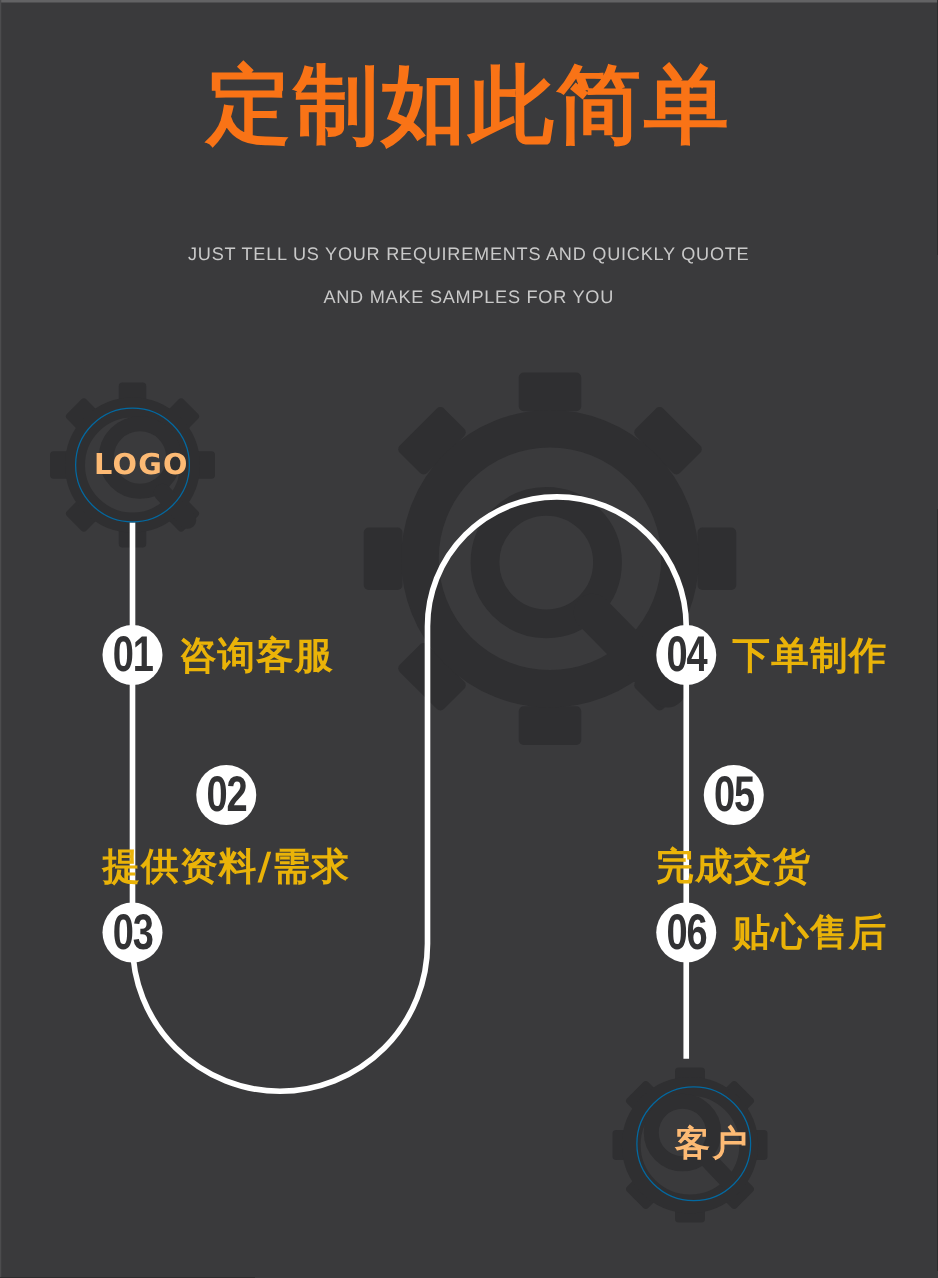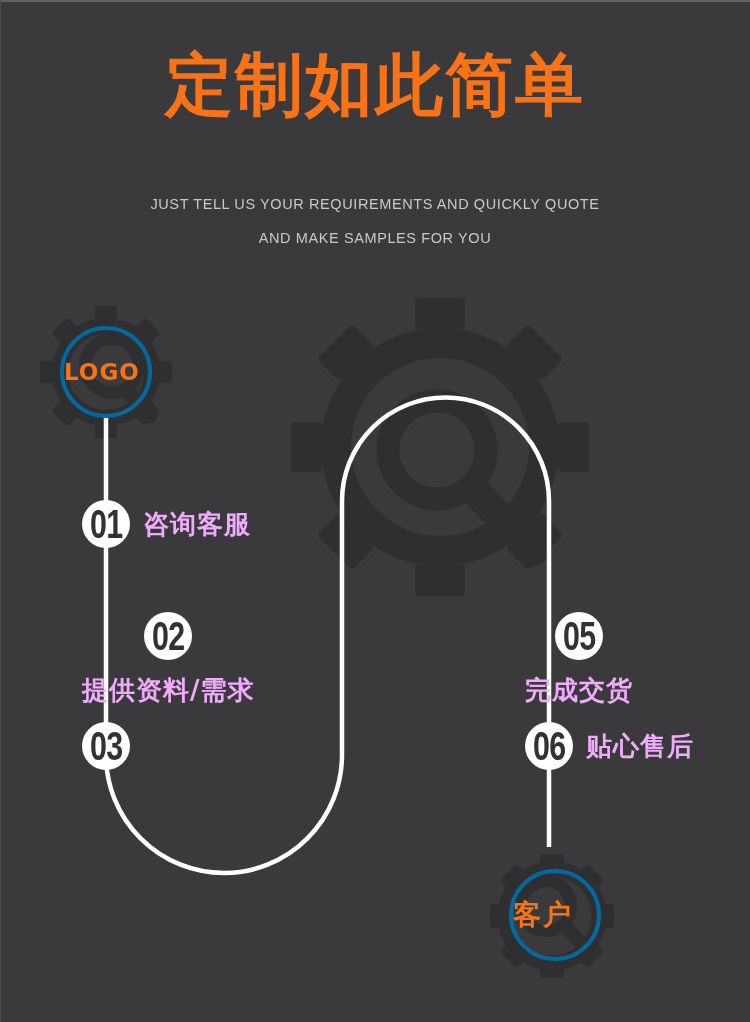--- a/index.html
+++ b/index.html
@@ -24,22 +24,22 @@
   }
   .tagline{
     position:absolute; left:0; width:750px; text-align:center;
     font-family:Liberation Sans, sans-serif;
     font-size:14.5px; color:#c9c9c9; letter-spacing:0.6px; font-weight:400;
   }
   .tagline.l1{top:196px;}
   .tagline.l2{top:230px;}
 
   .node-circle{
-    position:absolute; box-sizing:border-box; border:4px solid #0369a1; border-radius:50%;
-    display:flex; align-items:center; justify-content:flex-start; color:#f97316;
+    position:absolute; box-sizing:border-box; border:1px solid #0369a1; border-radius:50%;
+    display:flex; align-items:center; justify-content:flex-end; color:#fdba74;
   }
   .logo-node{left:60px; top:326px; width:92px; height:92px; font-size:23px; font-weight:bold; letter-spacing:1px;}
   .customer-node{left:509px; top:869px; width:92px; height:92px; font-size:28px; font-weight:bold; letter-spacing:2px;}
 
   .step{
     position:absolute; height:48px; display:flex; align-items:center; gap:13px;
   }
   .step.col-left{left:82px;}
   .step.col-right{left:525px;}
   .row-1{top:500px;} .row-2{top:612px;flex-direction:column;} .row-3{top:722px;}
@@ -47,21 +47,21 @@
   .badge{
     width:48px; height:48px; border-radius:50%; background:#ffffff; flex:0 0 auto;
     display:flex; align-items:center; justify-content:center;
   }
   .badge .num{
     font-size:40px; font-weight:900; color:#323234; line-height:1;
     transform:scaleX(0.76); letter-spacing:-1px;
     font-family:"Liberation Sans","DejaVu Sans",sans-serif;
   }
   .step-label{
-    color:#f0abfc; font-size:26px; font-weight:bold; letter-spacing:1px; white-space:nowrap;
+    color:#eab308; font-size:30px; font-weight:bold; letter-spacing:1px; white-space:nowrap;
   }
 </style>
 </head>
 <body>
 
 <div class="canvas">
 
   <svg class="layer" width="750" height="1022" viewBox="0 0 750 1022">
     <g fill="none" stroke="#2f2f31" transform="translate(106,372)">
       <g fill="#2f2f31" stroke="none">
@@ -144,20 +144,26 @@
       <span class="num">02</span>
     </div>
     <div class="step-label">提供资料/需求</div>
   </div>
   <div class="step col-left row-3">
     <div class="badge">
       <span class="num">03</span>
     </div>
   </div>
 
+  <div class="step col-right row-1">
+    <div class="badge">
+      <span class="num">04</span>
+    </div>
+    <div class="step-label">下单制作</div>
+  </div>
   <div class="step col-right row-2">
     <div class="badge">
       <span class="num">05</span>
     </div>
     <div class="step-label">完成交货</div>
   </div>
   <div class="step col-right row-3">
     <div class="badge">
       <span class="num">06</span>
     </div>

